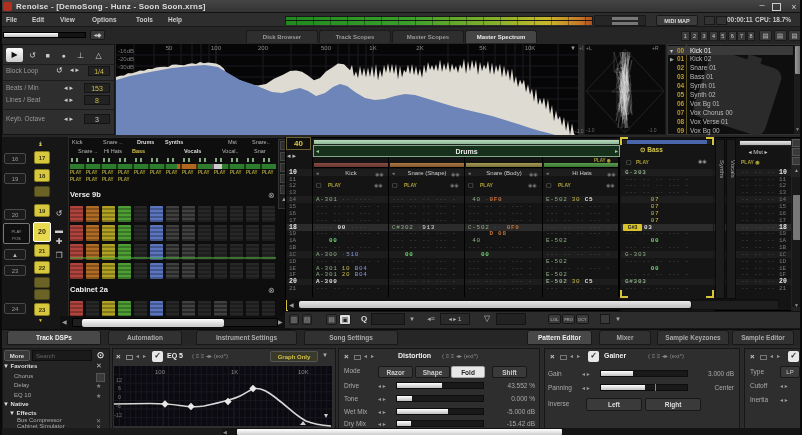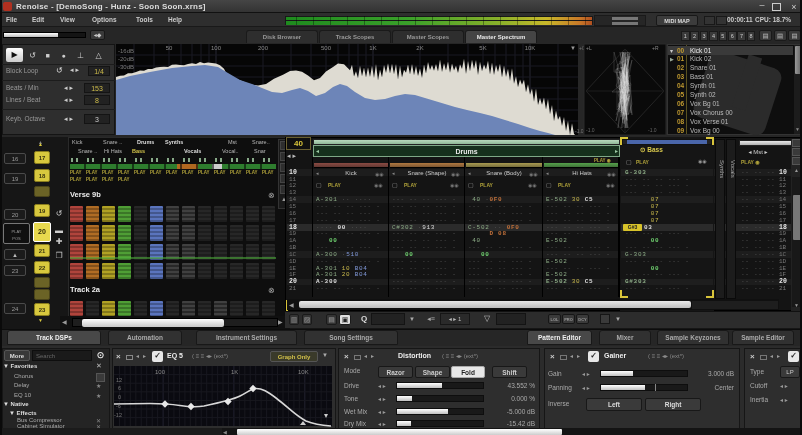--- a/index.html
+++ b/index.html
@@ -320,21 +320,21 @@
 <div class="abs" style="left:134px;top:263px;width:13px;height:16px;background:repeating-linear-gradient(180deg,#272727 0 2px,#1d1d1d 2px 4px);border-radius:1px;"></div>
 <div class="abs" style="left:150px;top:263px;width:13px;height:16px;background:repeating-linear-gradient(180deg,#5a74bd 0 2px,rgba(0,0,0,0.25) 2px 4px),#5a74bd;background-color:#5a74bd;border-radius:1px;"></div>
 <div class="abs" style="left:166px;top:263px;width:13px;height:16px;background:repeating-linear-gradient(180deg,#404040 0 2px,#282828 2px 4px);border-radius:1px;"></div>
 <div class="abs" style="left:182px;top:263px;width:13px;height:16px;background:repeating-linear-gradient(180deg,#404040 0 2px,#282828 2px 4px);border-radius:1px;"></div>
 <div class="abs" style="left:198px;top:263px;width:13px;height:16px;background:repeating-linear-gradient(180deg,#272727 0 2px,#1d1d1d 2px 4px);border-radius:1px;"></div>
 <div class="abs" style="left:214px;top:263px;width:13px;height:16px;background:repeating-linear-gradient(180deg,#272727 0 2px,#1d1d1d 2px 4px);border-radius:1px;"></div>
 <div class="abs" style="left:230px;top:263px;width:13px;height:16px;background:repeating-linear-gradient(180deg,#272727 0 2px,#1d1d1d 2px 4px);border-radius:1px;"></div>
 <div class="abs" style="left:246px;top:263px;width:13px;height:16px;background:repeating-linear-gradient(180deg,#272727 0 2px,#1d1d1d 2px 4px);border-radius:1px;"></div>
 <div class="abs" style="left:262px;top:263px;width:13px;height:16px;background:repeating-linear-gradient(180deg,#272727 0 2px,#1d1d1d 2px 4px);border-radius:1px;"></div>
 <div class="abs" style="left:70px;top:257px;width:206px;height:2px;background:rgba(80,180,60,0.55);"></div>
-<div class="abs" style="left:70px;top:285px;width:210px;height:13px;color:#eee;font-size:7.5px;font-weight:bold;">Track 2a</div>
+<div class="abs" style="left:70px;top:285px;width:210px;height:13px;color:#eee;font-size:7.5px;font-weight:bold;">Cabinet 2a</div>
 <div class="abs" style="left:268px;top:286px;width:10px;height:10px;color:#aaa;font-size:8px;">⊗</div>
 <div class="abs" style="left:70px;top:301px;width:13px;height:15px;background:repeating-linear-gradient(180deg,#b0443c 0 2px,rgba(0,0,0,0.25) 2px 4px),#b0443c;background-color:#b0443c;border-radius:1px;"></div>
 <div class="abs" style="left:86px;top:301px;width:13px;height:15px;background:repeating-linear-gradient(180deg,#272727 0 2px,#1d1d1d 2px 4px);border-radius:1px;"></div>
 <div class="abs" style="left:102px;top:301px;width:13px;height:15px;background:repeating-linear-gradient(180deg,#b0a124 0 2px,rgba(0,0,0,0.25) 2px 4px),#b0a124;background-color:#b0a124;border-radius:1px;"></div>
 <div class="abs" style="left:118px;top:301px;width:13px;height:15px;background:repeating-linear-gradient(180deg,#4f9e35 0 2px,rgba(0,0,0,0.25) 2px 4px),#4f9e35;background-color:#4f9e35;border-radius:1px;"></div>
 <div class="abs" style="left:134px;top:301px;width:13px;height:15px;background:repeating-linear-gradient(180deg,#272727 0 2px,#1d1d1d 2px 4px);border-radius:1px;"></div>
 <div class="abs" style="left:150px;top:301px;width:13px;height:15px;background:repeating-linear-gradient(180deg,#5a74bd 0 2px,rgba(0,0,0,0.25) 2px 4px),#5a74bd;background-color:#5a74bd;border-radius:1px;"></div>
 <div class="abs" style="left:166px;top:301px;width:13px;height:15px;background:repeating-linear-gradient(180deg,#272727 0 2px,#1d1d1d 2px 4px);border-radius:1px;"></div>
 <div class="abs" style="left:182px;top:301px;width:13px;height:15px;background:repeating-linear-gradient(180deg,#404040 0 2px,#282828 2px 4px);border-radius:1px;"></div>
 <div class="abs" style="left:198px;top:301px;width:13px;height:15px;background:repeating-linear-gradient(180deg,#272727 0 2px,#1d1d1d 2px 4px);border-radius:1px;"></div>

